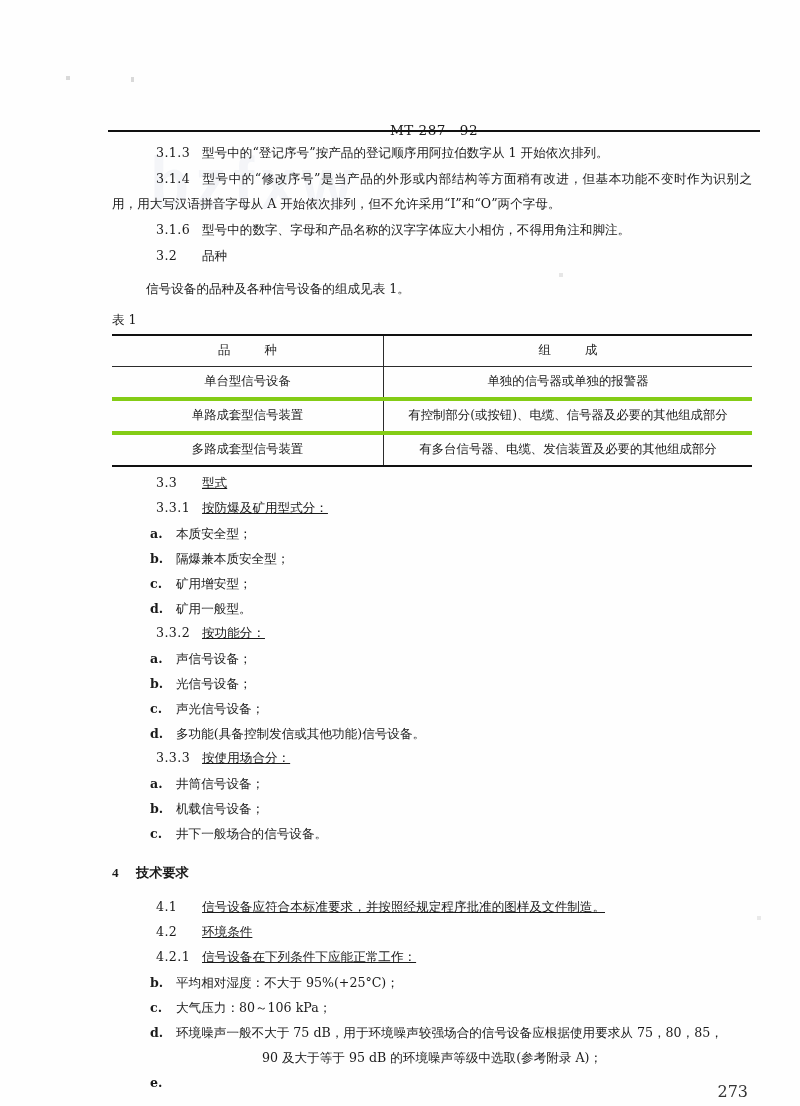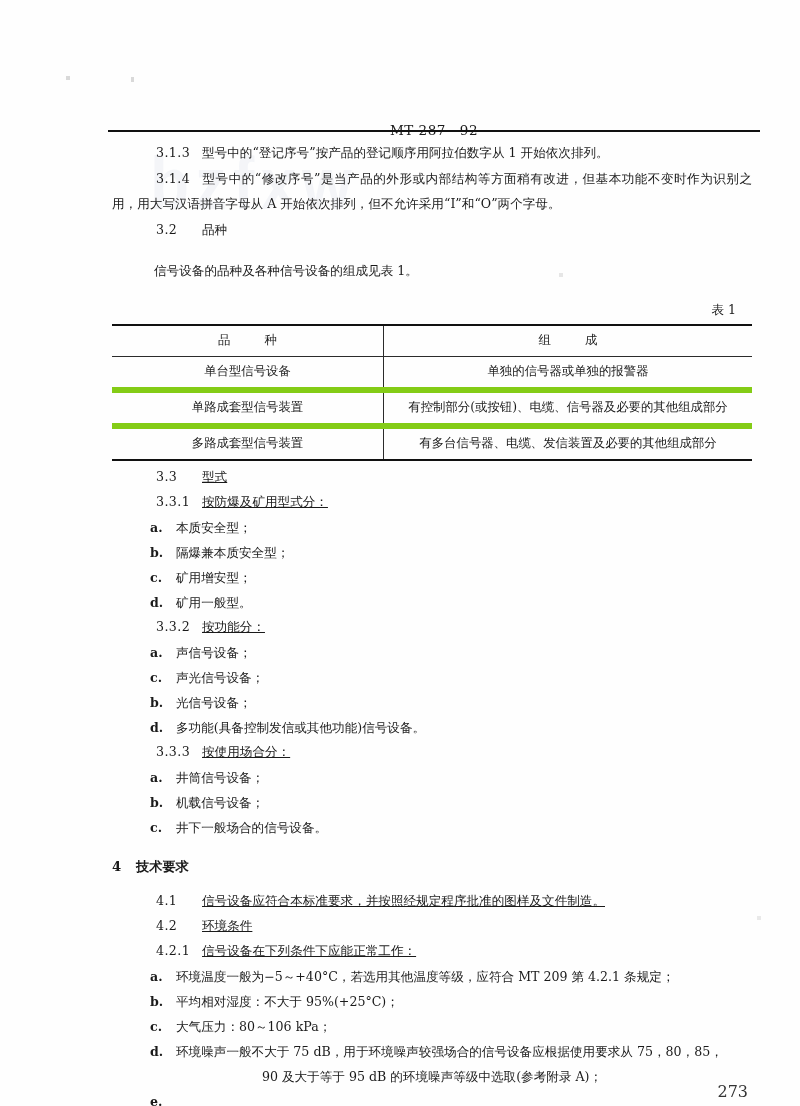--- a/index.html
+++ b/index.html
@@ -94,30 +94,31 @@
     margin-left: 44px;
   }
   .clause.tight { line-height: 24px; text-decoration: underline; }
 
   
   .section-heading {
     font-weight: bold;
     font-size: 13.2px;
     line-height: 26px;
     margin: 14px 0 9px 0;
+    font-family: Liberation Serif, serif;
   }
   .section-heading .num {
     display: inline-block;
     min-width: 24px;
     font-weight: bold;
   }
 
   
   .indent-para {
-    margin: 16px;
+    margin: 8px;
     text-indent: 26px;
     font-size: 12.6px;
     line-height: 25px;
   }
 
   
   .item {
     margin: 0;
     font-size: 12.6px;
     line-height: 25px;
@@ -134,35 +135,35 @@
   .item-cont {
     margin: 0;
     font-size: 12.6px;
     line-height: 25px;
     padding-left: 0;
     text-align: center;
   }
 
   
   .table-caption {
-    text-align: right;
+    text-align: left;
     font-size: 12.6px;
     line-height: 22px;
     margin: 2px 0 3px 0;
     padding-right: 16px;
   }
   table.spec {
     border-collapse: collapse;
     width: 623px;
     margin: 0;
     table-layout: fixed;
   }
   table.spec td {
     border: none;
-    border-bottom: 6px solid #84cc16;
+    border-bottom: 4px solid #84cc16;
     text-align: center;
     font-size: 12.4px;
     padding: 4px 4px 5px 4px;
     height: 21px;
     vertical-align: middle;
   }
   table.spec tr.head td {
     border-top: 2px solid #111;
     border-bottom: 1px solid #2b2b2b;
     letter-spacing: 0.5px;
@@ -209,20 +210,23 @@
 
     <p class="clause">
       <span class="num">3.1.3</span><span>型号中的“登记序号”按产品的登记顺序用阿拉伯数字从 1 开始依次排列。</span>
     </p>
 
     <p class="clause">
       <span class="num">3.1.4</span><span>型号中的“修改序号”是当产品的外形或内部结构等方面稍有改进，但基本功能不变时作为识别之用，用大写汉语拼音字母从 A 开始依次排列，但不允许采用“I”和“O”两个字母。</span>
     </p>
 
 
+    <p class="clause">
+      <span class="num">3.1.6</span><span>型号中的数字、字母和产品名称的汉字字体应大小相仿，不得用角注和脚注。</span>
+    </p>
 
     <p class="clause">
       <span class="num">3.2</span><span>品种</span>
     </p>
     <p class="indent-para">信号设备的品种及各种信号设备的组成见表 1。</p>
 
     <div class="table-caption">表 1</div>
 
     <table class="spec">
       <tbody>
@@ -269,24 +273,24 @@
       <span class="letter">d.</span><span>矿用一般型。</span>
     </p>
 
     <p class="clause tight">
       <span class="num">3.3.2</span><span>按功能分：</span>
     </p>
     <p class="item">
       <span class="letter">a.</span><span>声信号设备；</span>
     </p>
     <p class="item">
+      <span class="letter">b.</span><span>光信号设备；</span>
+    </p>
+    <p class="item">
       <span class="letter">c.</span><span>声光信号设备；</span>
-    </p>
-    <p class="item">
-      <span class="letter">b.</span><span>光信号设备；</span>
     </p>
     <p class="item">
       <span class="letter">d.</span><span>多功能(具备控制发信或其他功能)信号设备。</span>
     </p>
 
     <p class="clause tight">
       <span class="num">3.3.3</span><span>按使用场合分：</span>
     </p>
     <p class="item">
       <span class="letter">a.</span><span>井筒信号设备；</span>
@@ -307,23 +311,20 @@
     </p>
 
     <p class="clause tight">
       <span class="num">4.2</span><span>环境条件</span>
     </p>
 
     <p class="clause tight">
       <span class="num">4.2.1</span><span>信号设备在下列条件下应能正常工作：</span>
     </p>
     <p class="item">
-      <span class="letter">a.</span><span>环境温度一般为−5～+40°C，若选用其他温度等级，应符合 MT 209 第 4.2.1 条规定；</span>
-    </p>
-    <p class="item">
       <span class="letter">b.</span><span>平均相对湿度：不大于 95%(+25°C)；</span>
     </p>
     <p class="item">
       <span class="letter">c.</span><span>大气压力：80～106 kPa；</span>
     </p>
     <p class="item">
       <span class="letter">d.</span><span>环境噪声一般不大于 75 dB，用于环境噪声较强场合的信号设备应根据使用要求从 75，80，85，</span>
     </p>
     <p class="item-cont">90 及大于等于 95 dB 的环境噪声等级中选取(参考附录 A)；</p>
     <p class="item">

